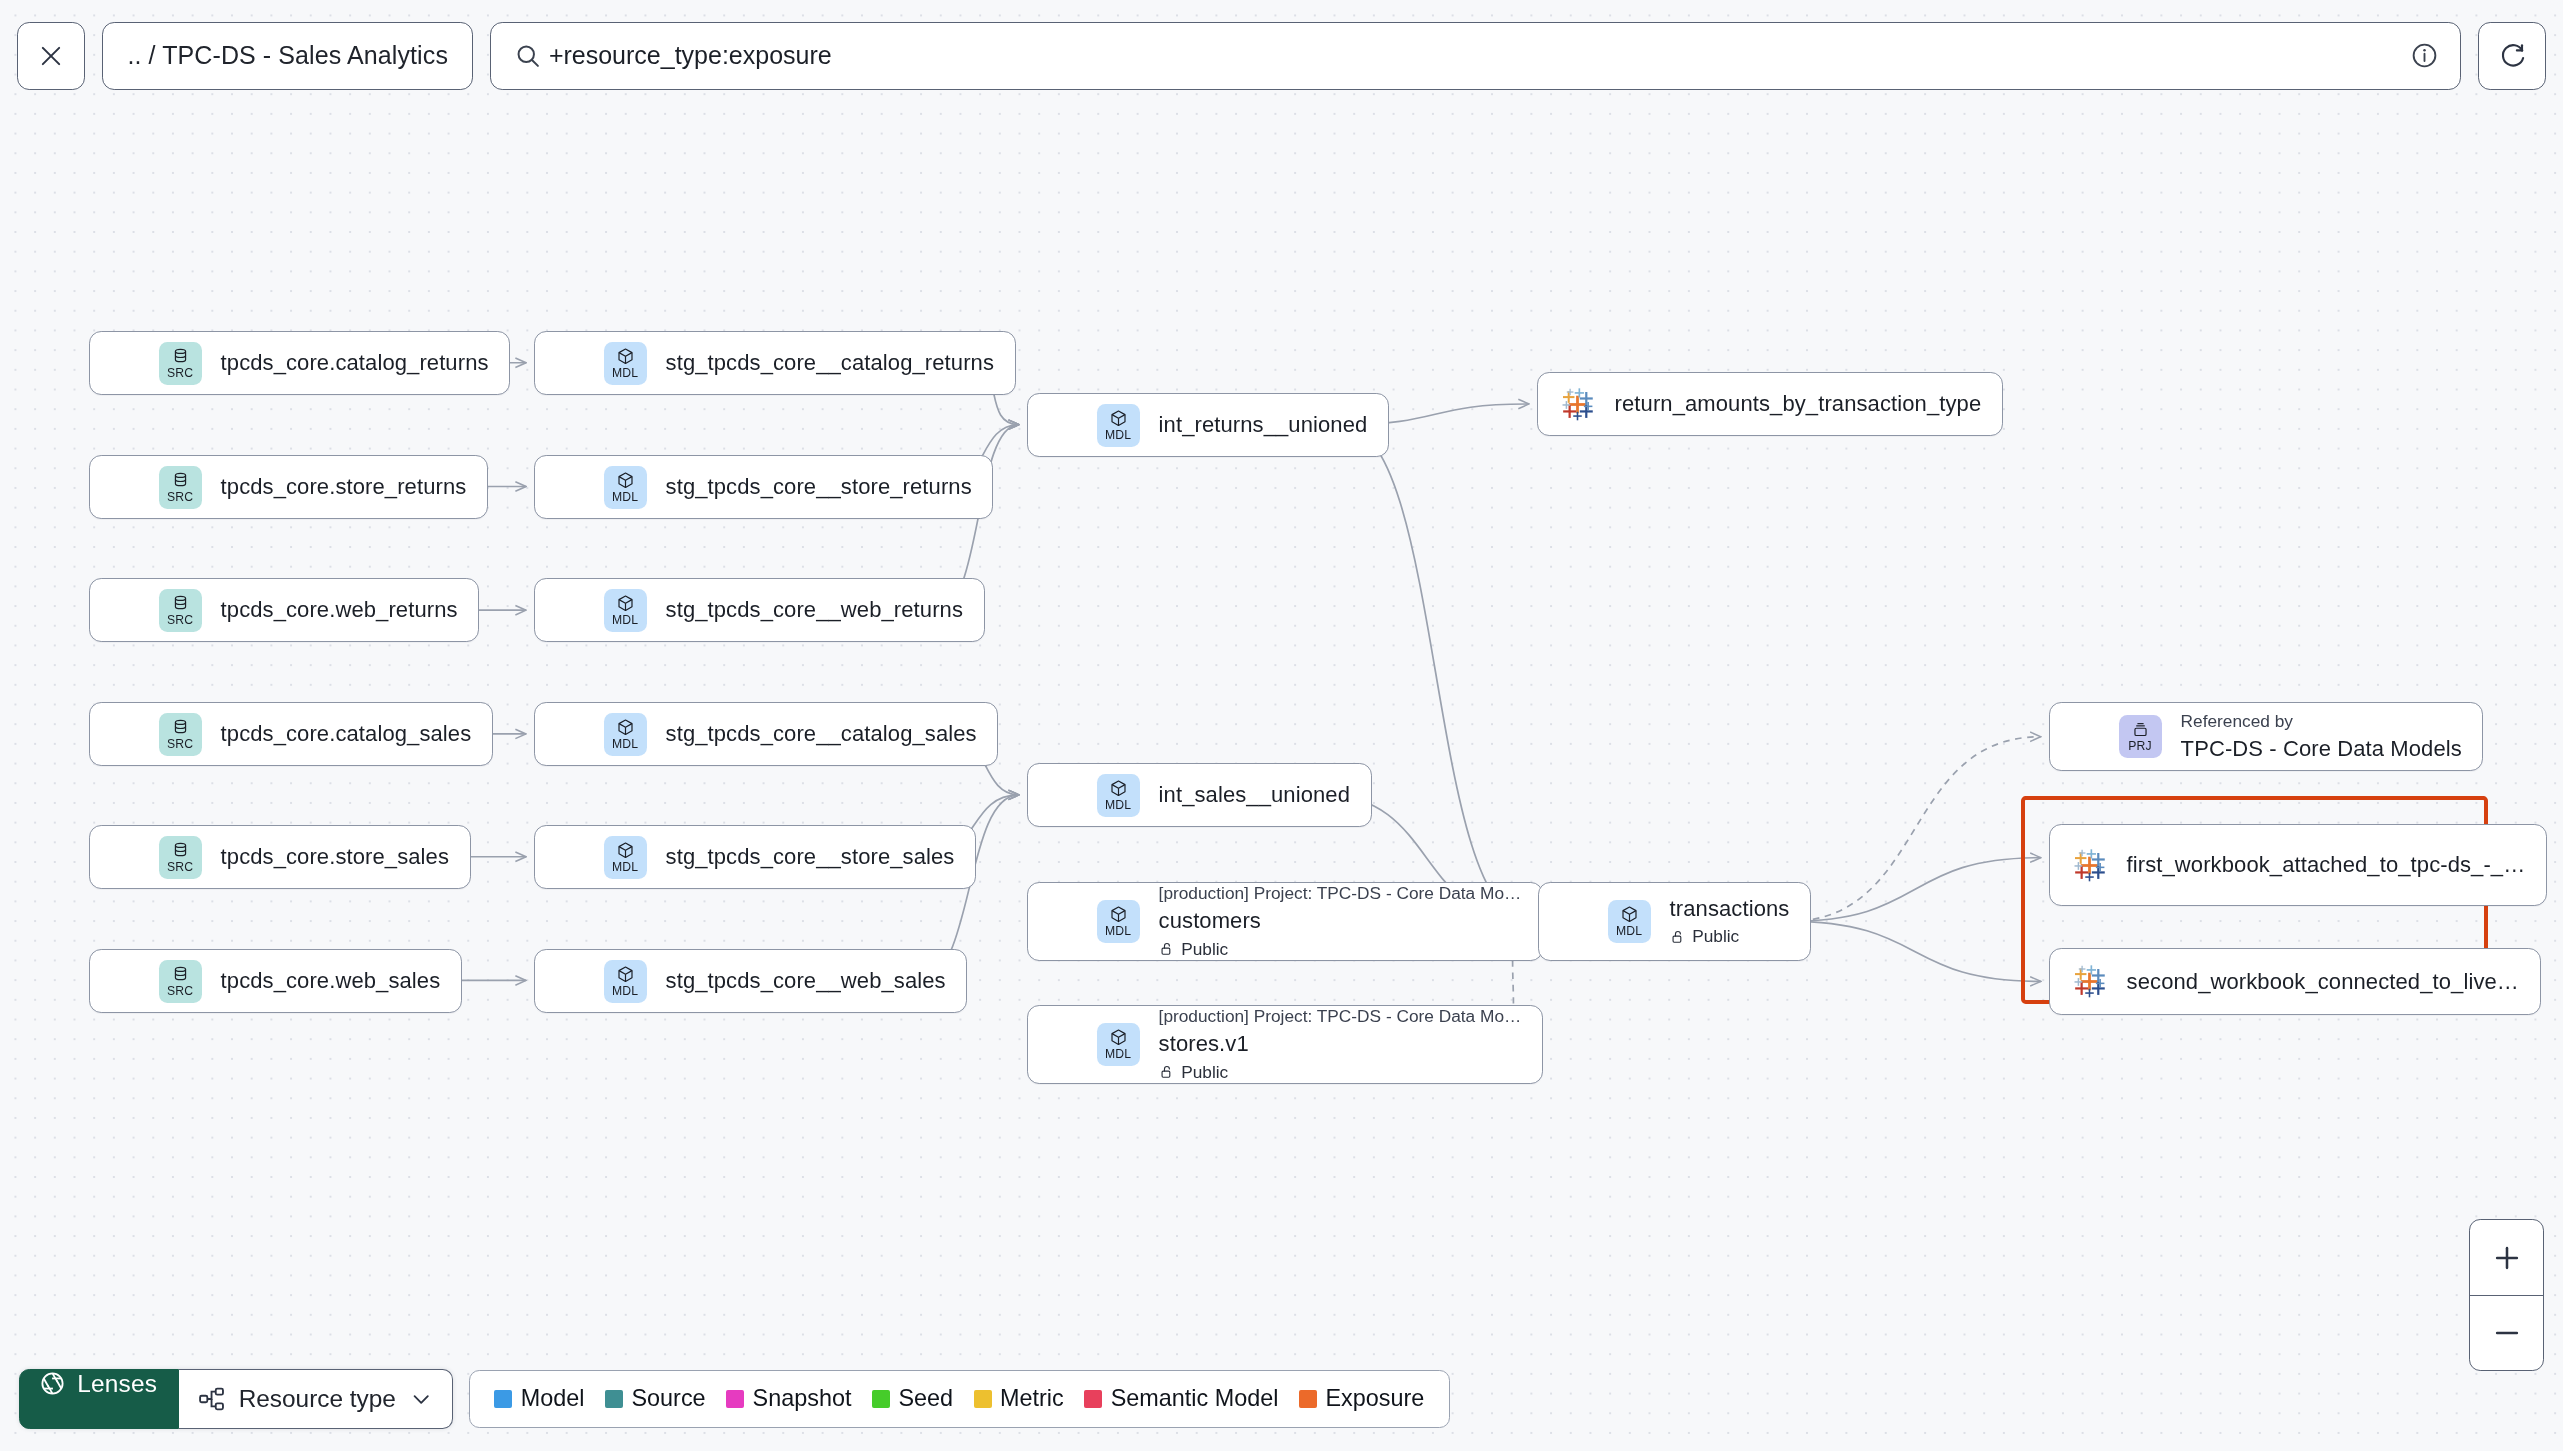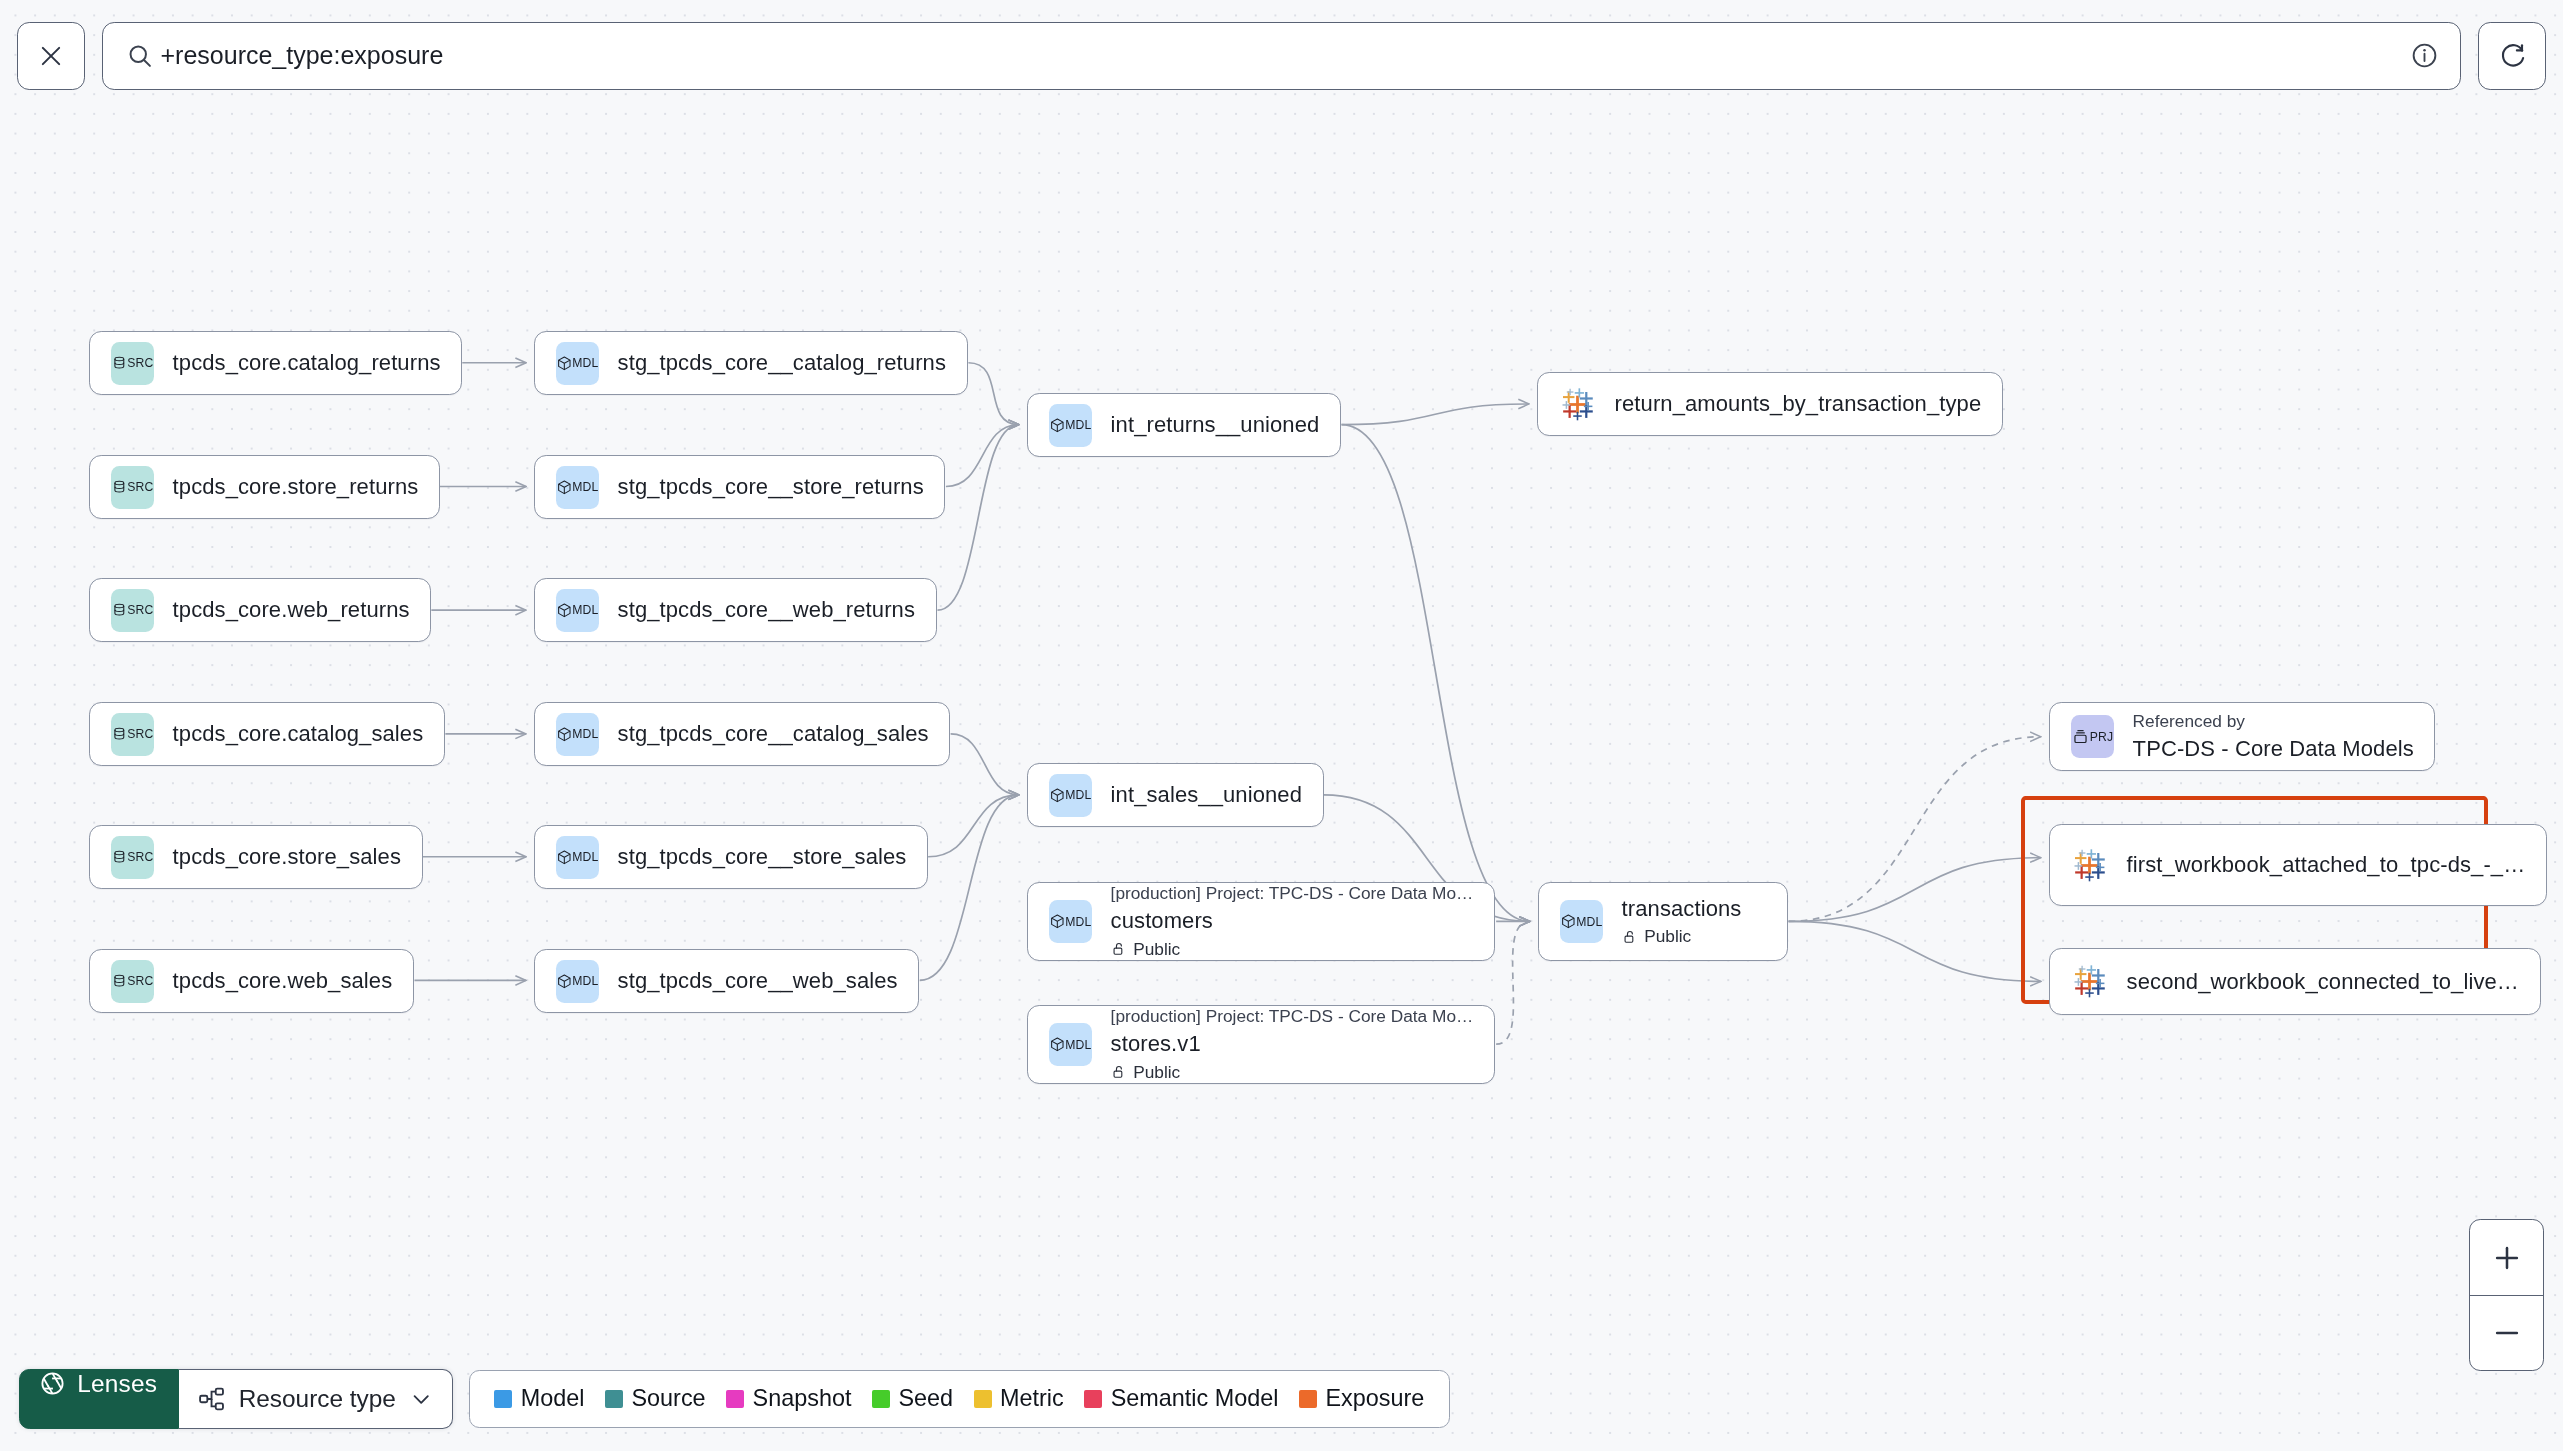--- a/index.html
+++ b/index.html
@@ -101,25 +101,26 @@
     padding: 0 20.6px;
     z-index: 15;
     cursor: pointer;
     box-shadow: 0 0.9px 0.9px rgba(22,28,45,.04);
   }
   .badge {
     flex: none;
     width: 43px; height: 43px;
     border-radius: 8.4px;
     display: flex;
-    flex-direction: row;
+    flex-direction: column;
     align-items: center;
     justify-content: center;
     gap: 0px;
     line-height: 1;
+    margin-left: 48px;
   }
   .badge.src { background: #b9e3e0; }
   .badge.mdl { background: #c3e0fb; }
   .badge.prj { background: #c3c7f2; }
   .badge .btext {
     font-size: 12.2px;
     letter-spacing: 0.2px;
     color: #1b1f27;
     margin-top: 0.9px;
     font-family: "Liberation Sans", sans-serif;
@@ -252,20 +253,23 @@
 
   <div id="topbar">
 
     <div class="tb-btn" id="close-btn">
       <svg class="ico" width="28" height="28" viewBox="0 0 24 24" fill="none" stroke="#2c3342" stroke-width="1.7" stroke-linecap="round">
         <line x1="5" y1="5" x2="19" y2="19"></line>
           <line x1="19" y1="5" x2="5" y2="19"></line>
       </svg>
     </div>
 
+    <div class="tb-btn" id="breadcrumb-btn">
+      <span id="breadcrumb">.. / TPC-DS - Sales Analytics</span>
+    </div>
 
     <div id="searchbar">
       <svg class="ico" width="28" height="28" viewBox="0 0 24 24" fill="none" stroke="#3b424f" stroke-width="1.7" stroke-linecap="round">
         <circle cx="10.5" cy="10.5" r="6.6"></circle>
           <line x1="15.4" y1="15.4" x2="20.5" y2="20.5"></line>
       </svg>
       <input id="search-value" type="text" value="+resource_type:exposure" placeholder="Search lineage" style="">
       <svg class="ico" width="29" height="29" viewBox="0 0 24 24" fill="none" stroke="#3b424f" stroke-width="1.55">
         <circle cx="12" cy="12" r="9"></circle>
         <line x1="12" y1="10.6" x2="12" y2="16.6" stroke-linecap="round"></line>

